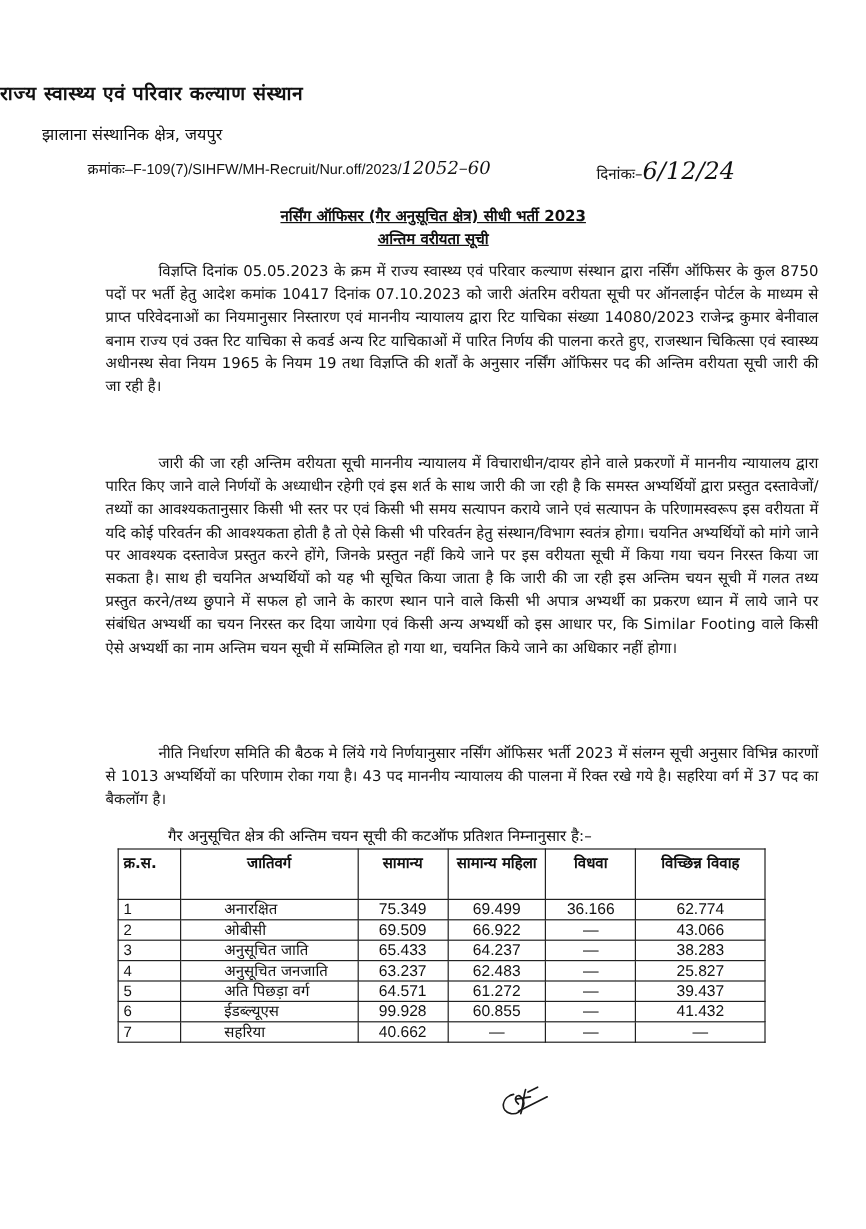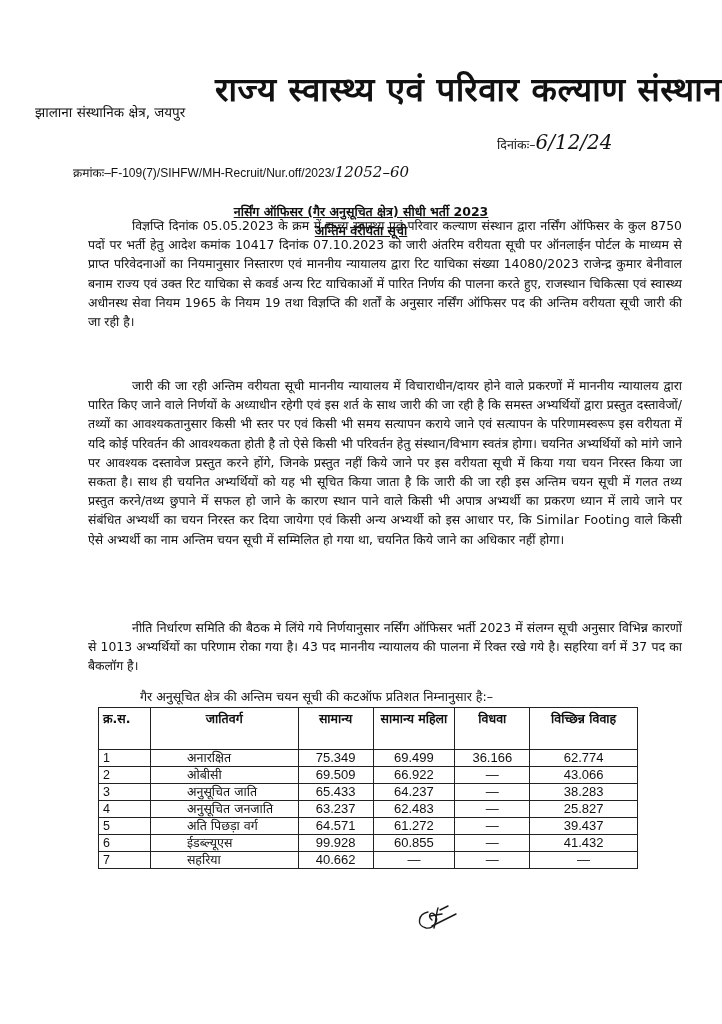--- a/index.html
+++ b/index.html
@@ -3,45 +3,44 @@
 <meta charset="utf-8">
 <style>
   html, body { margin: 0; padding: 0; background: #ffffff; }
   body {
     width: 722px; height: 1024px; position: relative; overflow: hidden;
     font-family: "DejaVu Sans", "Liberation Sans", sans-serif;
     color: #111111;
   }
   .page { position: absolute; left: 0; top: 0; width: 722px; height: 1024px; }
   .header-title {
-    position: absolute; left: 0; right: 0; top: 66px; text-align: right;
-    font-size: 33px; font-weight: bold; letter-spacing: 0.5px; padding-left: 40px;
+    position: absolute; left: 0; right: 0; top: 66px; text-align: left;
+    font-size: 16px; font-weight: bold; letter-spacing: 0.5px;
   }
   .header-sub {
     position: absolute; left: 0; right: 0; top: 103px; text-align: left;
     font-size: 13.5px;
     padding-left: 35px;
   }
   .ref-line {
     position: absolute; left: 73px; top: 131px; font-size: 12px;
     font-family: "Liberation Sans", sans-serif;
-    margin-top: 32px;
   }
   .ref-line .hand {
     font-family: "DejaVu Serif", serif; font-style: italic; font-size: 15px;
   }
   .date-line {
     position: absolute; left: 497px; top: 130px; font-size: 12.5px;
   }
   .date-line .hand {
     font-family: "DejaVu Serif", serif; font-style: italic; font-size: 20px;
   }
   .subject {
     position: absolute; left: 0; right: 0; top: 170px; text-align: center;
-    font-size: 12.5px; font-weight: bold; line-height: 19px; margin-top: 32px;
+    font-size: 12.5px; font-weight: bold; line-height: 19px;
   }
   .subject span { text-decoration: underline; display: block; }
   .para {
     position: absolute; left: 84px; width: 594px;
     font-size: 12.4px; line-height: 19.2px; text-align: justify;
     text-indent: 44px; margin: 4px;
   }
   #para1 { top: 212px; }
   #para2 { top: 372px; }
   #para3 { top: 614px; }

